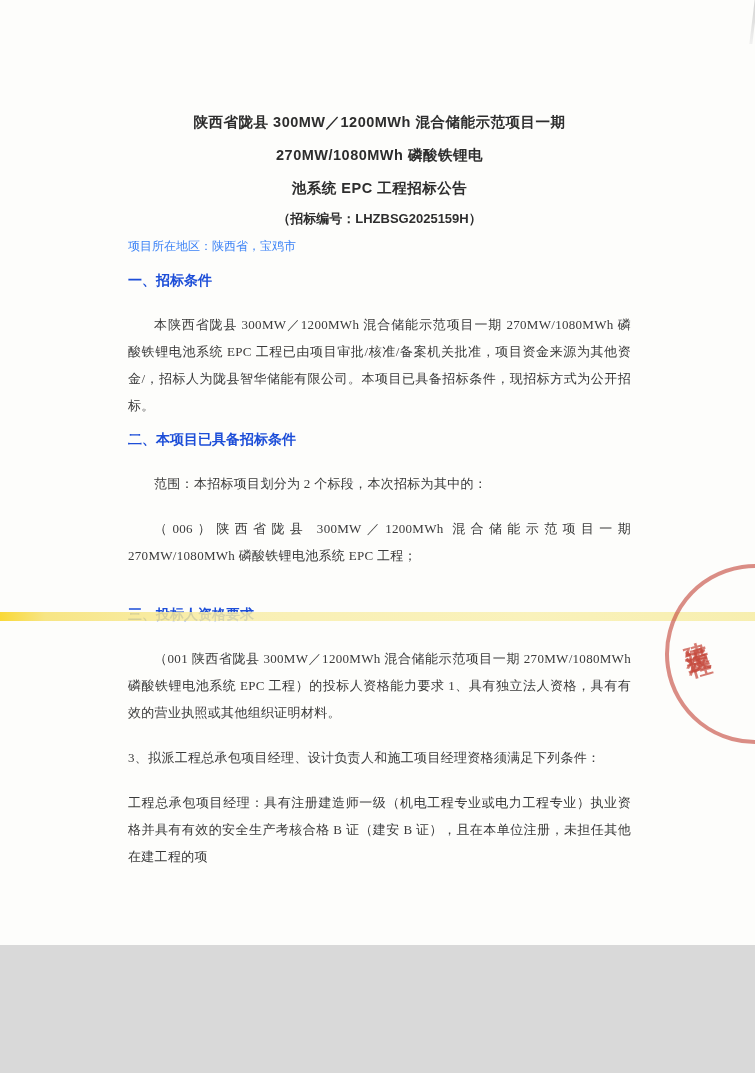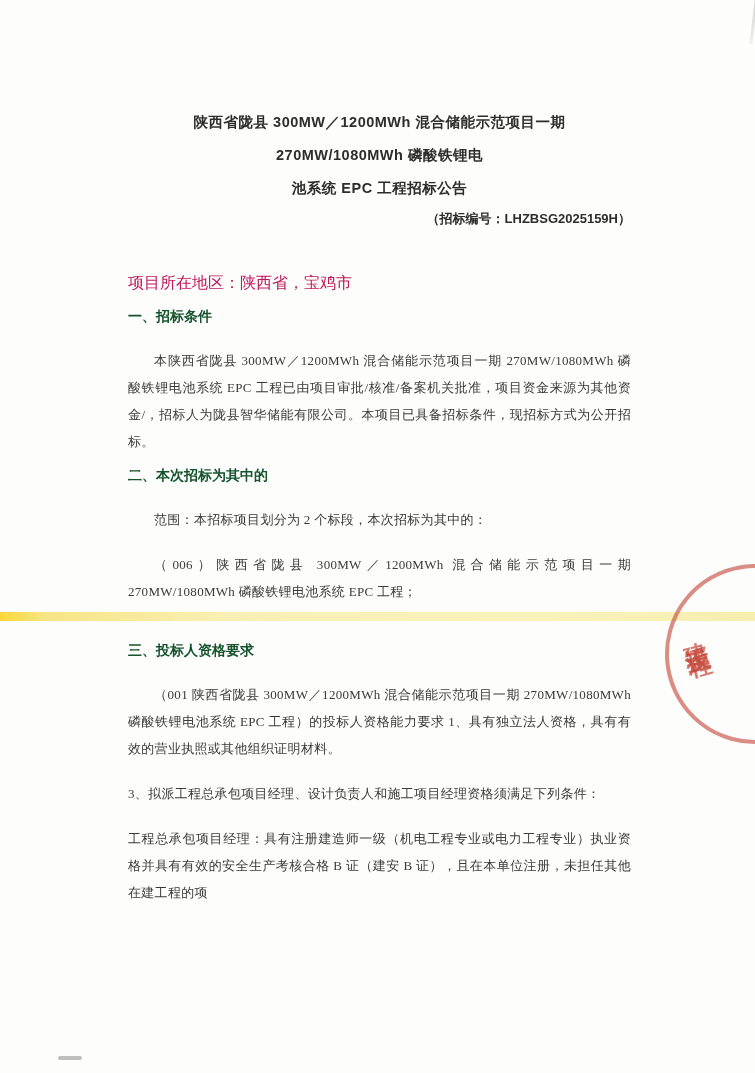--- a/index.html
+++ b/index.html
@@ -1,21 +1,21 @@
 <!DOCTYPE html>
 <html><head>
 <meta charset="utf-8">
 <style>
   * { margin:0; padding:0; box-sizing:border-box; }
   html,body { background:#d9d9d9; }
   body { font-family:"Liberation Serif","DejaVu Serif",serif; }
 
   .page {
     position:relative;
-    width:755px; height:1073px;
+    width:755px; height:945px;
     margin:0 auto;
     background:#fdfdfb;
     overflow:hidden;
     color:#333;
     text-decoration:underline;
   }
 
   .content {
     position:absolute;
     left:128px; top:106px;
@@ -26,41 +26,40 @@
     text-align:center;
     font-family:"Liberation Sans","DejaVu Sans",sans-serif;
     font-weight:bold;
     font-size:14.5px;
     line-height:33px;
     color:#2d2d2d;
     letter-spacing:0.5px;
   }
 
   .tender-no {
-    text-align:right;
+    text-align:center;
     font-family:"Liberation Sans","DejaVu Sans",sans-serif;
     font-weight:bold;
     font-size:13px;
     line-height:28px;
     color:#2d2d2d;
   }
 
   .location {
-    margin-top:36px;
-    font-size:16px;
+    font-size:12px;
     line-height:27px;
-    color:#be185d;
+    color:#3b82f6;
   }
 
   .heading {
     font-family:"Liberation Sans","DejaVu Sans",sans-serif;
     font-weight:bold;
     font-size:14px;
     line-height:26px;
-    color:#14532d;
+    color:#1d4ed8;
     margin-top:7px;
   }
   .heading.gap-lg { margin-top:32px; }
 
   p.body {
     font-size:13px;
     line-height:27px;
     text-align:justify;
     color:#3a3a3a;
     margin-top:18px;
@@ -129,21 +128,21 @@
       <div>池系统 EPC 工程招标公告</div>
     </div>
 
     <div class="tender-no">（招标编号：LHZBSG2025159H）</div>
 
     <p class="location">项目所在地区：陕西省，宝鸡市</p>
 
     <h2 class="heading">一、招标条件</h2>
     <p class="body indent">本陕西省陇县 300MW／1200MWh 混合储能示范项目一期 270MW/1080MWh 磷酸铁锂电池系统 EPC 工程已由项目审批/核准/备案机关批准，项目资金来源为其他资金/，招标人为陇县智华储能有限公司。本项目已具备招标条件，现招标方式为公开招标。</p>
 
-    <h2 class="heading">二、本次招标为其中的</h2>
+    <h2 class="heading">二、本项目已具备招标条件</h2>
     <p class="body indent">范围：本招标项目划分为 2 个标段，本次招标为其中的：</p>
     <p class="body indent">（006）陕西省陇县 300MW／1200MWh 混合储能示范项目一期 270MW/1080MWh 磷酸铁锂电池系统 EPC 工程；</p>
 
     <h2 class="heading gap-lg">三、投标人资格要求</h2>
     <p class="body indent">（001 陕西省陇县 300MW／1200MWh 混合储能示范项目一期 270MW/1080MWh 磷酸铁锂电池系统 EPC 工程）的投标人资格能力要求 1、具有独立法人资格，具有有效的营业执照或其他组织证明材料。</p>
     <p class="body">3、拟派工程总承包项目经理、设计负责人和施工项目经理资格须满足下列条件：</p>
     <p class="body">工程总承包项目经理：具有注册建造师一级（机电工程专业或电力工程专业）执业资格并具有有效的安全生产考核合格 B 证（建安 B 证），且在本单位注册，未担任其他在建工程的项</p>
 
   </div>
 

